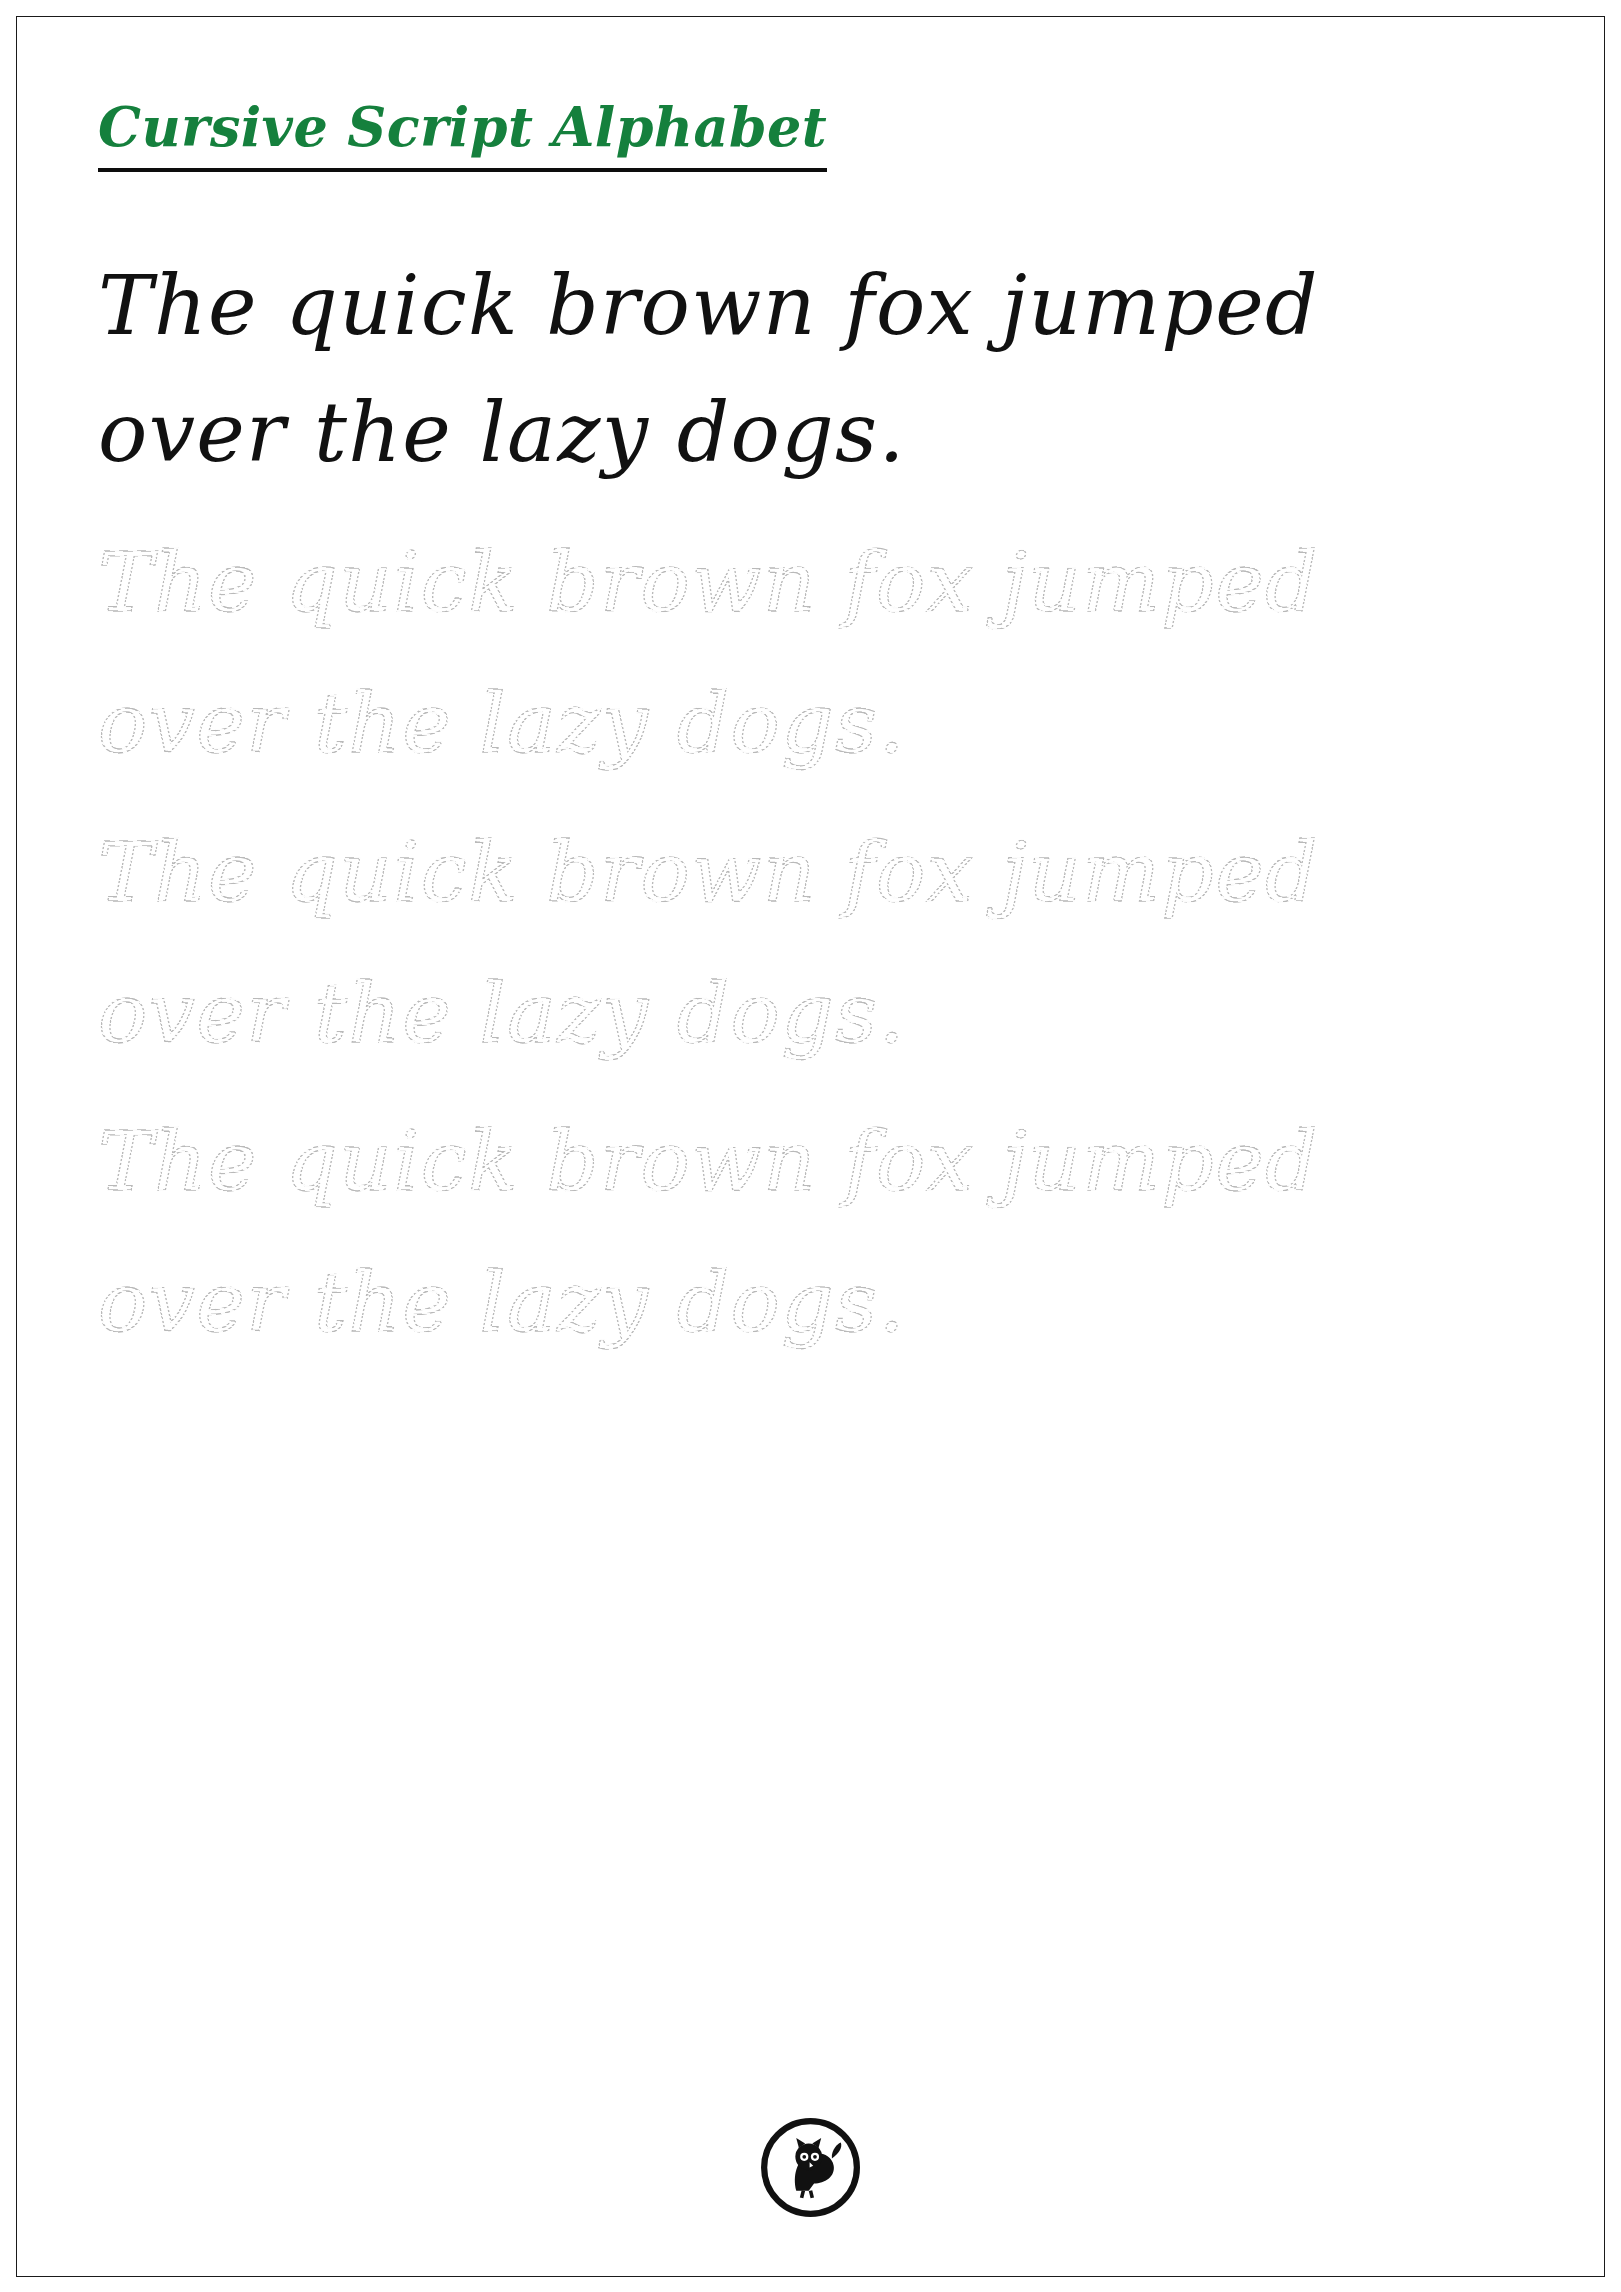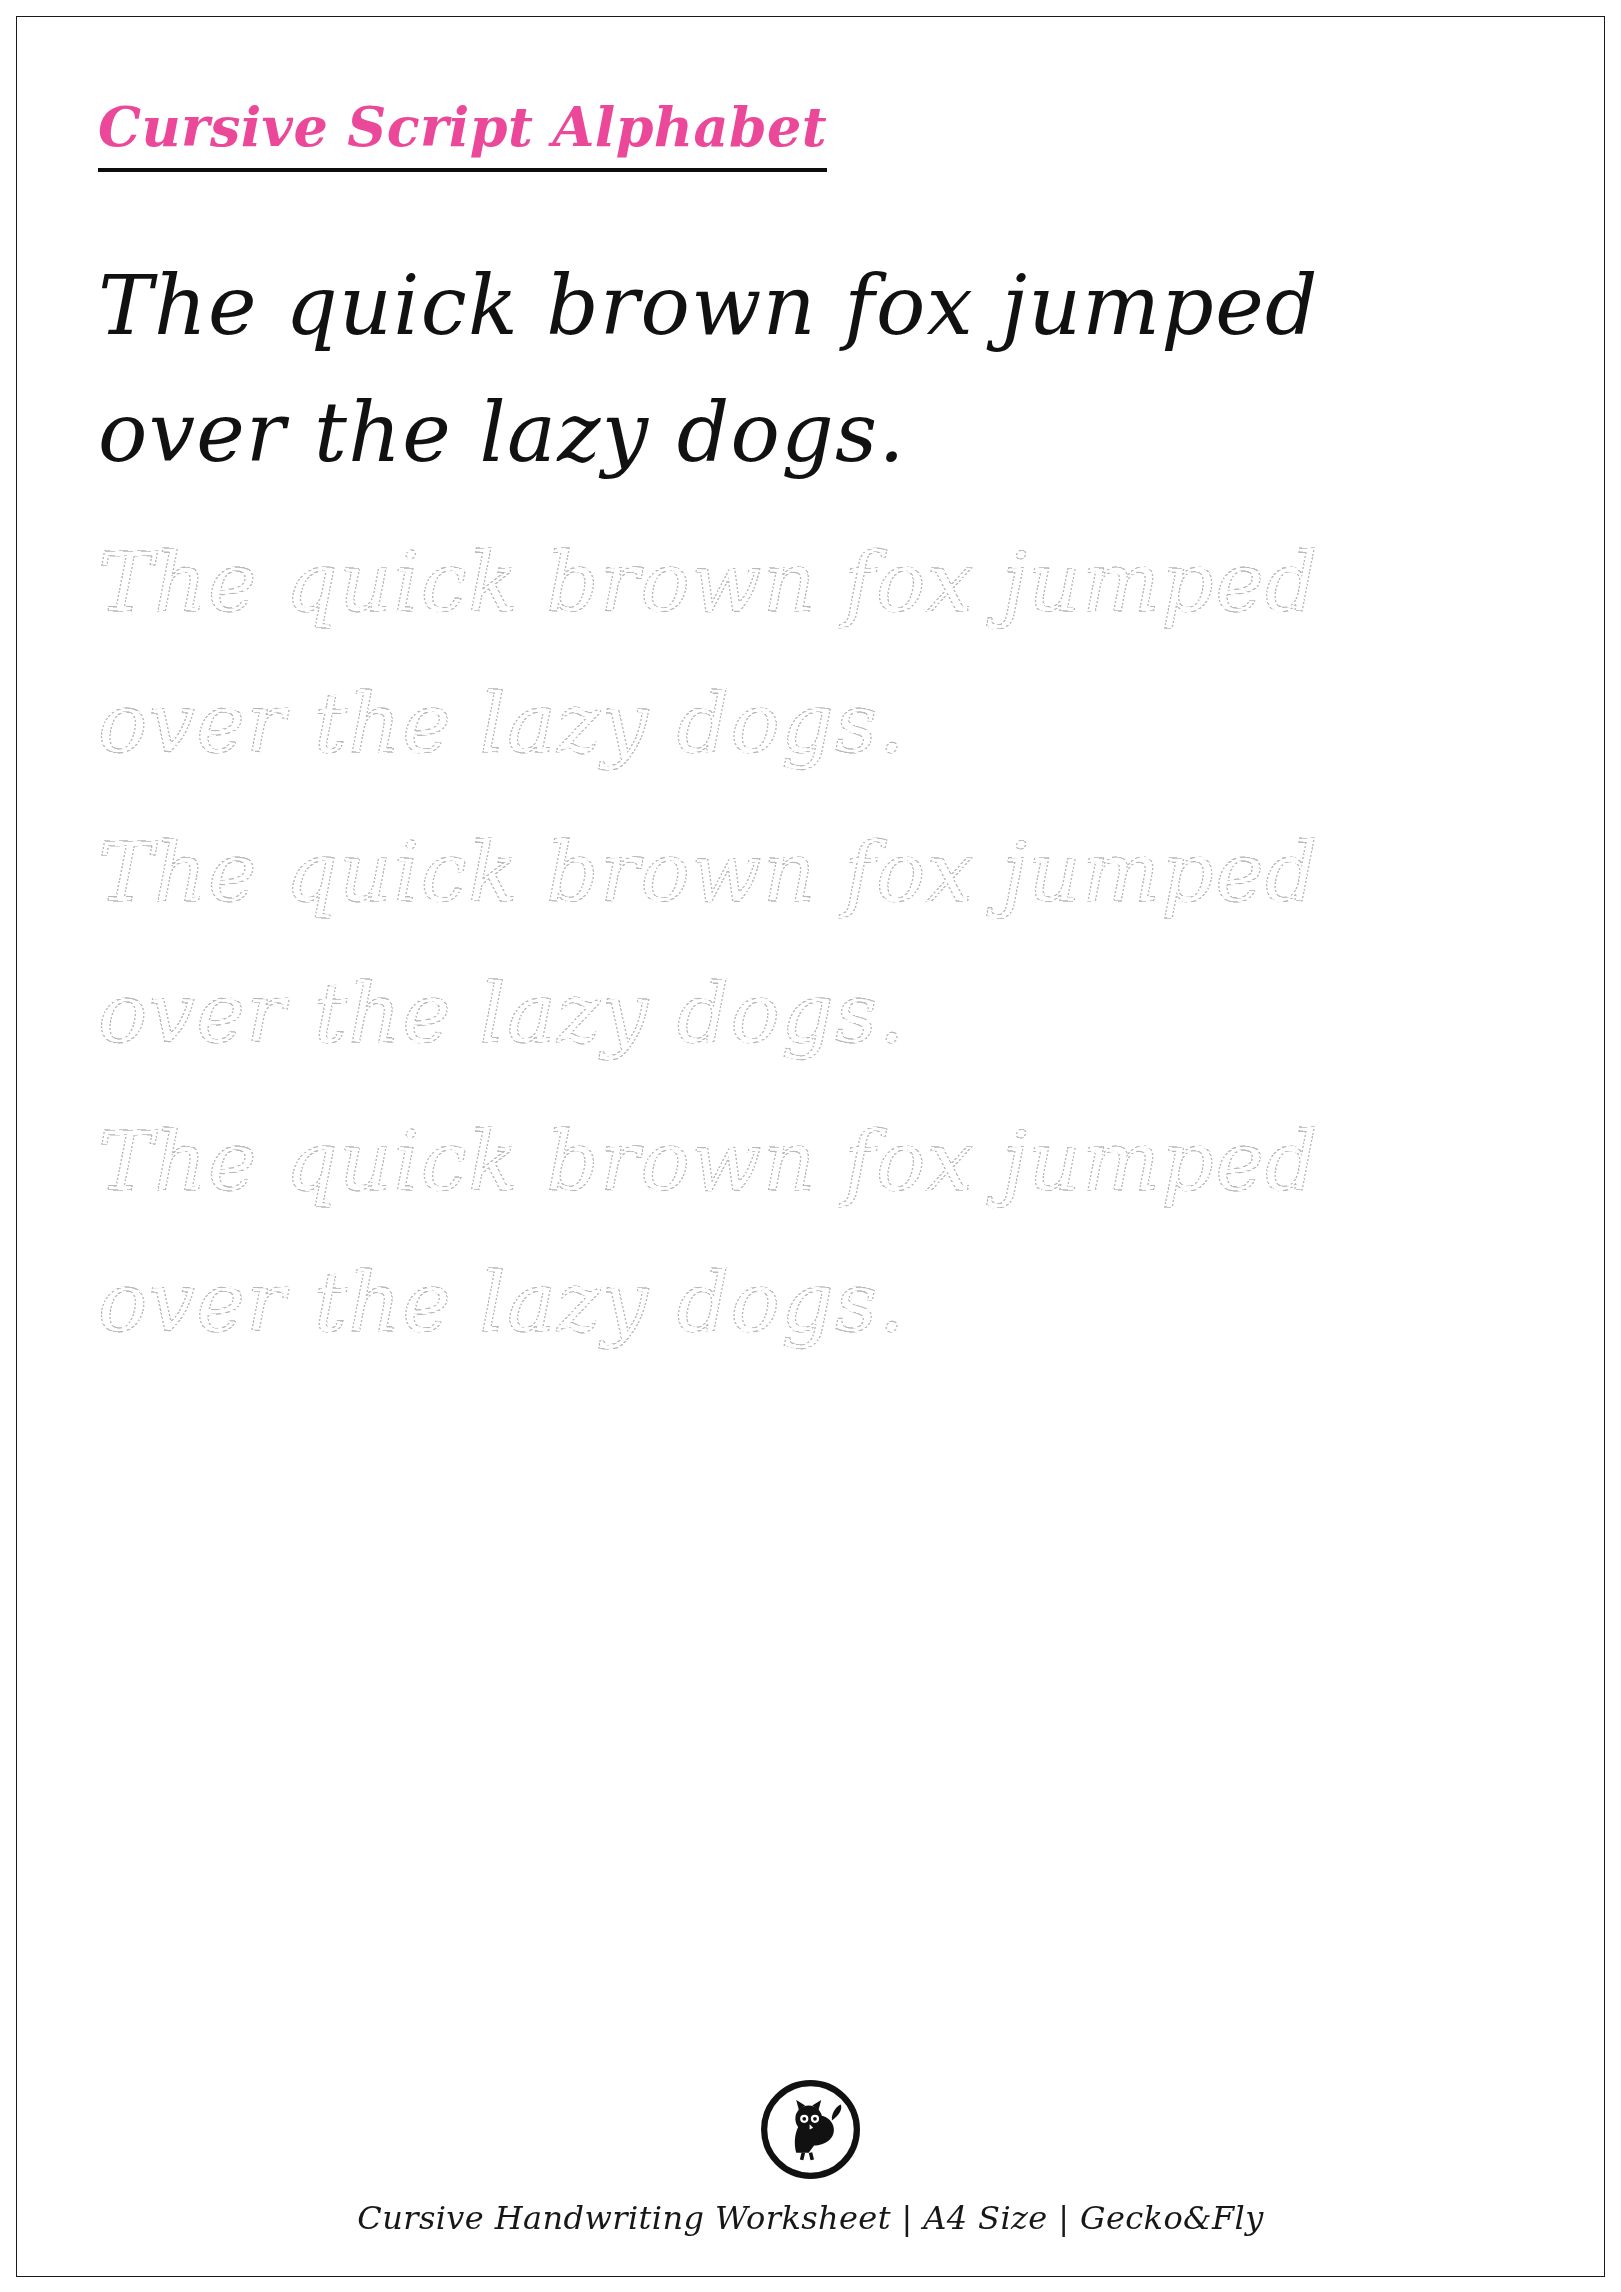--- a/index.html
+++ b/index.html
@@ -47,21 +47,21 @@
   .title-wrap {
     padding-top: 82px;
   }
   .title {
     display: inline-block;
     font-family: "DejaVu Serif", serif;
     font-style: italic;
     font-weight: bold;
     font-size: 54px;
     letter-spacing: 0.4px;
-    color: #ec4899;
+    color: #15803d;
     line-height: 1.05;
     padding-bottom: 12.5px;
     border-bottom: 4.5px solid #0d0d0d;
     white-space: nowrap;
   }
 
   
   .sample-block {
     margin-top: 70px;
   }
@@ -195,19 +195,18 @@
             <circle cx="53" cy="48" r="2.1" fill="#111111"></circle>
             <circle cx="65" cy="48" r="2.1" fill="#111111"></circle>
 
             <path d="M59 54 L63 58 L59 60 Z" fill="#ffffff"></path>
 
             <path d="M84 50 C92 44, 96 38, 94 32 C89 34, 85 40, 84 46 Z" fill="#111111"></path>
 
             <path d="M52 86 L50 94 M60 86 L62 94" stroke="#111111" stroke-width="4" fill="none"></path>
           </svg>
         </div>
-        <div class="footer-text">Cursive Handwriting Worksheet | A4 Size | Gecko&amp;Fly</div>
       </div>
 
     </div>
   </div>
 </div>
 
 
 </body></html>

